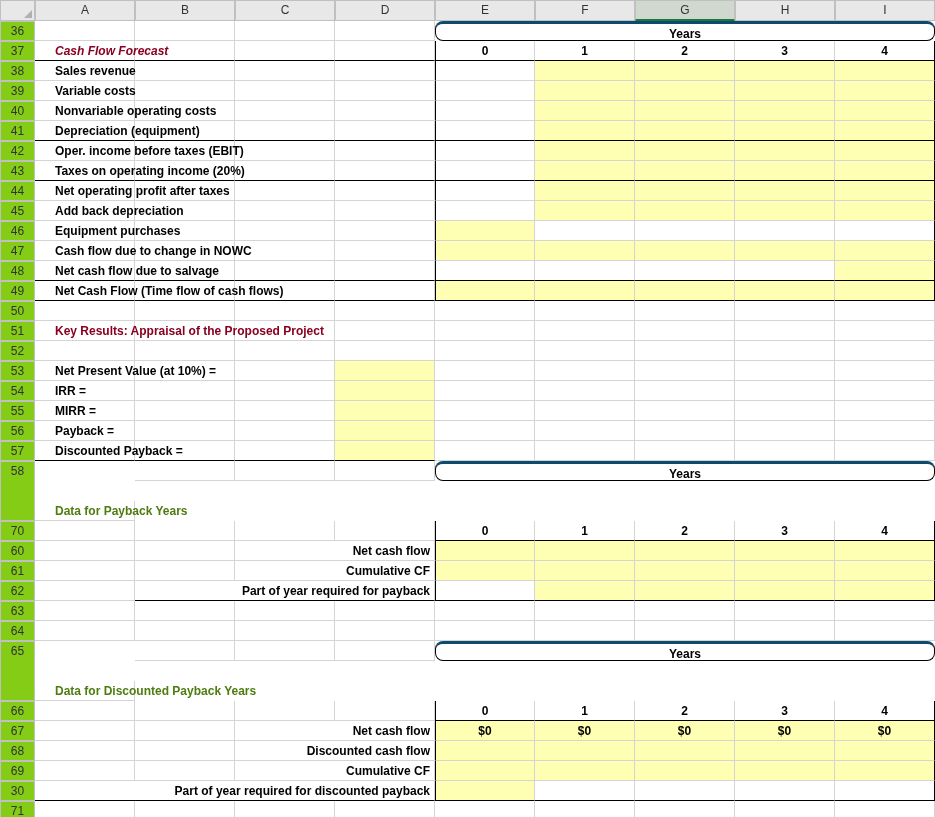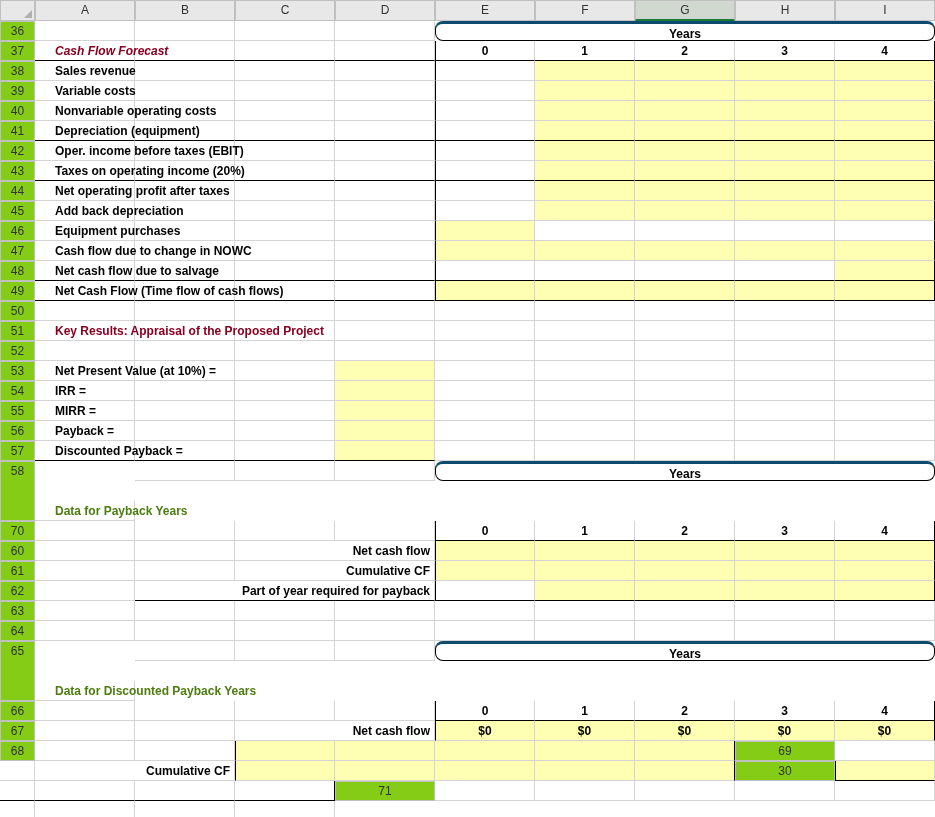--- a/index.html
+++ b/index.html
@@ -416,37 +416,39 @@
   <div class="cell bold right noclip" style="grid-column: span 2;">Net cash flow</div>
   <div class="cell yellow bold center bl">$0</div>
   <div class="cell yellow bold center">$0</div>
   <div class="cell yellow bold center">$0</div>
   <div class="cell yellow bold center">$0</div>
   <div class="cell yellow bold center br">$0</div>
 
   <div class="rowhdr">68</div>
   <div class="cell"></div>
   <div class="cell"></div>
+  <div class="cell bold right noclip" style="grid-column: span 2;">Discounted cash flow</div>
   <div class="cell yellow bl"></div>
   <div class="cell yellow"></div>
   <div class="cell yellow"></div>
   <div class="cell yellow"></div>
   <div class="cell yellow br"></div>
 
   <div class="rowhdr">69</div>
   <div class="cell"></div>
   <div class="cell"></div>
   <div class="cell bold right noclip" style="grid-column: span 2;">Cumulative CF</div>
   <div class="cell yellow bl"></div>
   <div class="cell yellow"></div>
   <div class="cell yellow"></div>
   <div class="cell yellow"></div>
   <div class="cell yellow br"></div>
 
   <div class="rowhdr">30</div>
+  <div class="cell bold right noclip bb" style="grid-column: span 4;">Part of year required for discounted payback</div>
   <div class="cell yellow bl bb"></div>
   <div class="cell bb"></div>
   <div class="cell bb"></div>
   <div class="cell bb"></div>
   <div class="cell bb br"></div>
 
   <div class="rowhdr">71</div>
   <div class="cell"></div>
   <div class="cell"></div>
   <div class="cell"></div>

